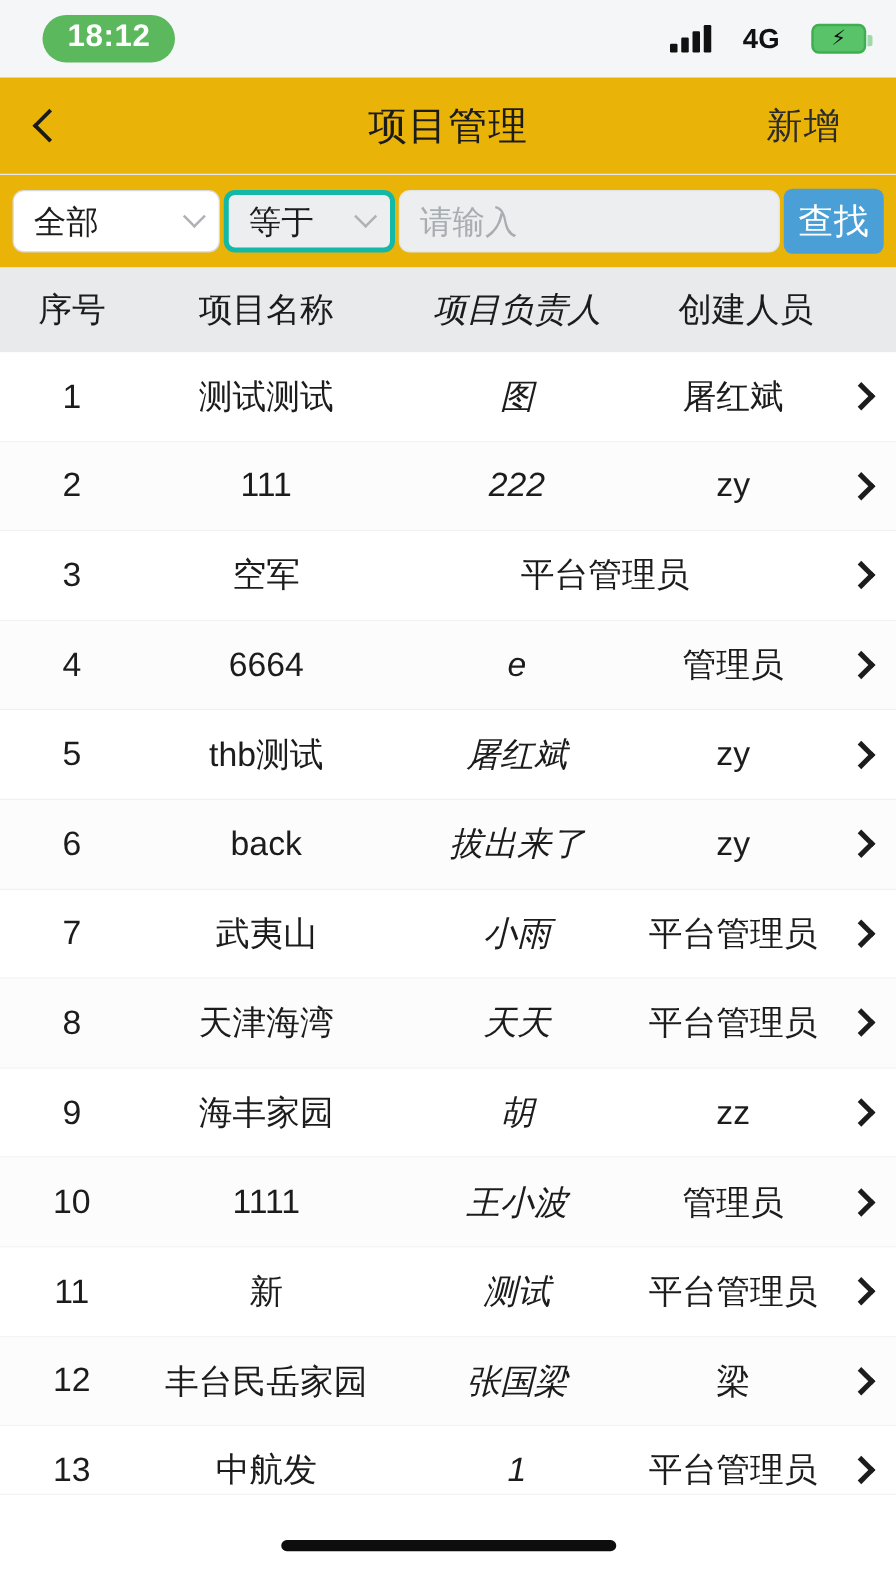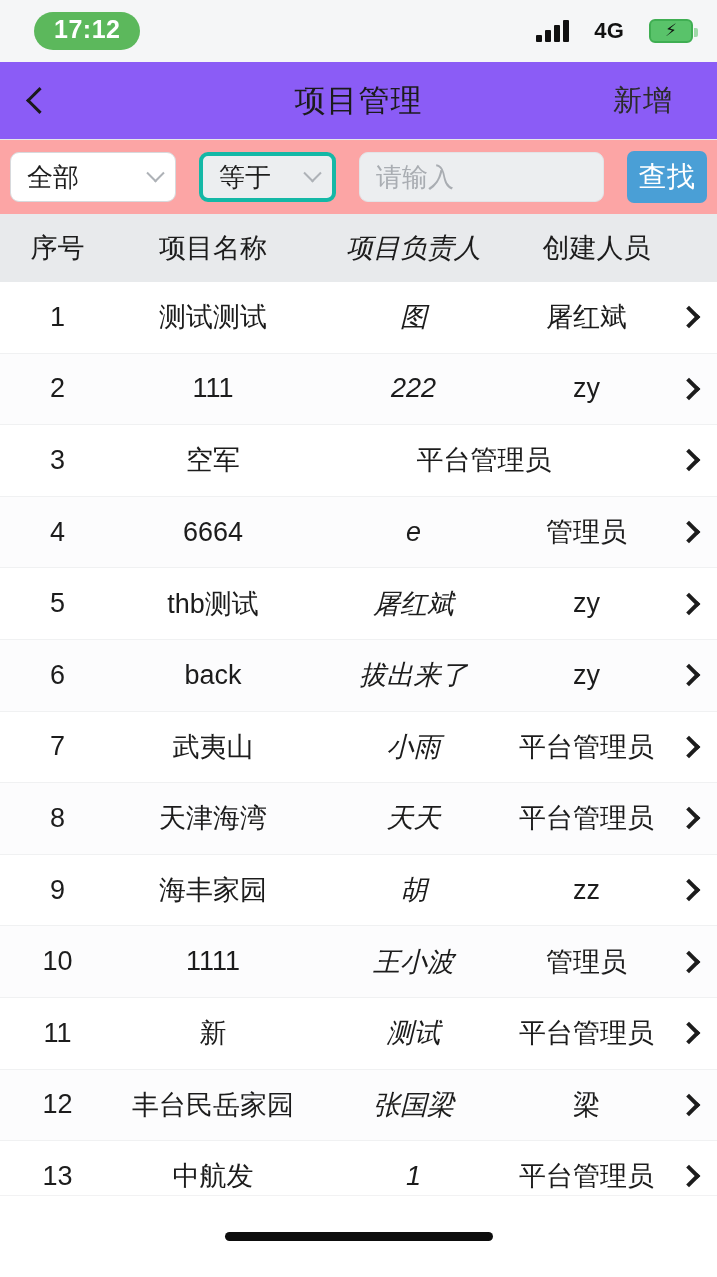--- a/index.html
+++ b/index.html
@@ -31,39 +31,39 @@
   .signal i:nth-child(4){ height:22px; }
   .net-label { font-size:22px; font-weight:bold; color:#111; letter-spacing:.2px; }
   .battery { position:relative; width:44px; height:24px; border:2px solid #3fae52;
              border-radius:6px; background:#59c36a; display:flex; align-items:center; justify-content:center; }
   .battery:after { content:""; position:absolute; right:-7px; top:7px; width:4px; height:9px;
                    background:#9fd9a8; border-radius:0 2px 2px 0; }
   .bolt { font-size:17px; color:#0f0f0f; line-height:1; transform:translateY(-1px); }
 
   
   .navbar {
-    height:78px; flex:0 0 78px; background:#8b5cf6;
+    height:78px; flex:0 0 78px; background:#eab308;
     display:flex; align-items:center; position:relative;
     border-bottom:1px solid #e6e7e9;
   }
   .nav-back { width:110px; display:flex; align-items:center; padding-left:30px; height:100%; }
   .chev-left { width:19px; height:19px; border-left:3px solid #1a1a1a; border-bottom:3px solid #1a1a1a;
                transform:rotate(45deg); }
   .nav-title {
     position:absolute; left:0; right:0; text-align:center;
     font-size:31px; color:#1b1b1b; letter-spacing:1px; pointer-events:none;
   }
   .nav-action {
     margin-left:auto; padding-right:44px; font-size:29px; color:#2b2b2b; letter-spacing:1px;
   }
 
   
   .filterbar {
-    flex:0 0 74px; height:74px; background:#fca5a5;
-    display:flex; align-items:center; gap:23px; padding:0 10px;
+    flex:0 0 74px; height:74px; background:#eab308;
+    display:flex; align-items:center; gap:3px; padding:0 10px;
   }
   .select {
     height:50px; border-radius:9px; display:flex; align-items:center;
     justify-content:space-between; padding:0 13px 0 16px; font-size:26px; color:#1d1d1d;
   }
   .select.white { background:#ffffff; border:1px solid #d7d9dc; width:166px; }
   .select.grey  { background:#eceef0; border:4px solid #14b8a6; width:137px; }
   .caret { width:13px; height:13px; border-right:2px solid #aeb2b7; border-bottom:2px solid #aeb2b7;
            transform:rotate(45deg) translate(-3px,-3px); flex:0 0 auto; }
   .search-input {
@@ -101,21 +101,21 @@
   .homebar { flex:0 0 82px; height:82px; background:#ffffff; display:flex;
              align-items:center; justify-content:center; border-top:1px solid #f2f2f3; }
   .home-pill { width:268px; height:9px; border-radius:6px; background:#0d0d0d; }
 </style>
 </head>
 <body>
 
 <div class="phone">
 
   <div class="statusbar">
-    <div class="time-pill">17:12</div>
+    <div class="time-pill">18:12</div>
     <div class="status-right">
       <div class="signal">
         <i></i>
           <i></i>
           <i></i>
           <i></i>
       </div>
       <div class="net-label">4G</div>
       <div class="battery">
         <span class="bolt">⚡</span>

